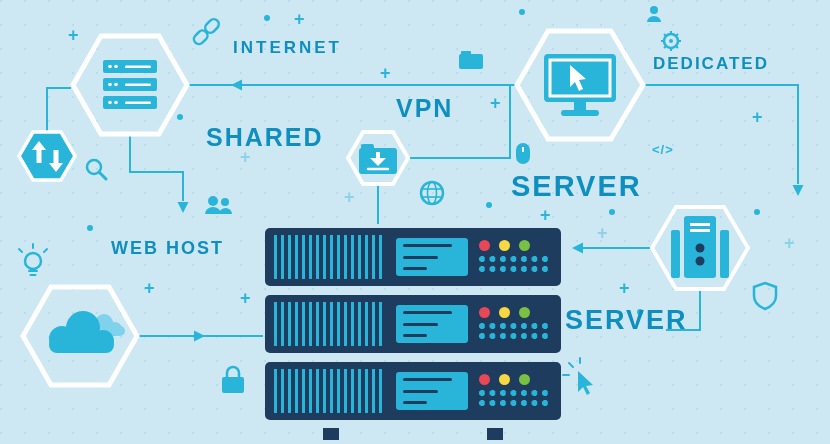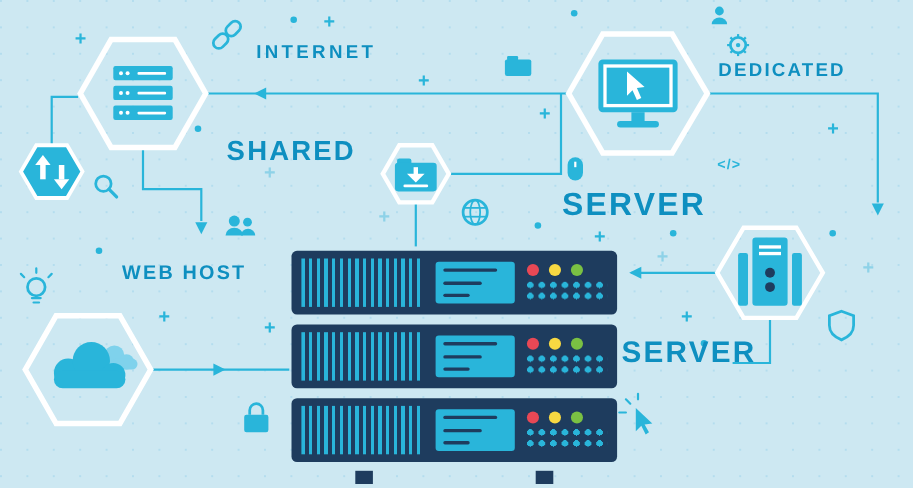--- a/index.html
+++ b/index.html
@@ -238,20 +238,21 @@
       <circle cx="180" cy="117" r="3"></circle>
         <circle cx="90" cy="228" r="3"></circle>
       <circle cx="489" cy="205" r="3"></circle>
         <circle cx="612" cy="212" r="3"></circle>
       <circle cx="757" cy="212" r="3"></circle>
         <circle cx="640" cy="312" r="3"></circle>
     </g>
   </svg>
 
   <div class="label lab-internet">INTERNET</div>
+  <div class="label lab-vpn">VPN</div>
   <div class="label lab-shared">SHARED</div>
   <div class="label lab-server">SERVER</div>
   <div class="label lab-dedicated">DEDICATED</div>
   <div class="label lab-webhost">WEB HOST</div>
   <div class="label lab-cloud">SERVER</div>
 
   <span class="code">&lt;/&gt;</span>
 
   <span class="plus" style="left:68px;top:26px">+</span>
   <span class="plus" style="left:294px;top:10px">+</span>

